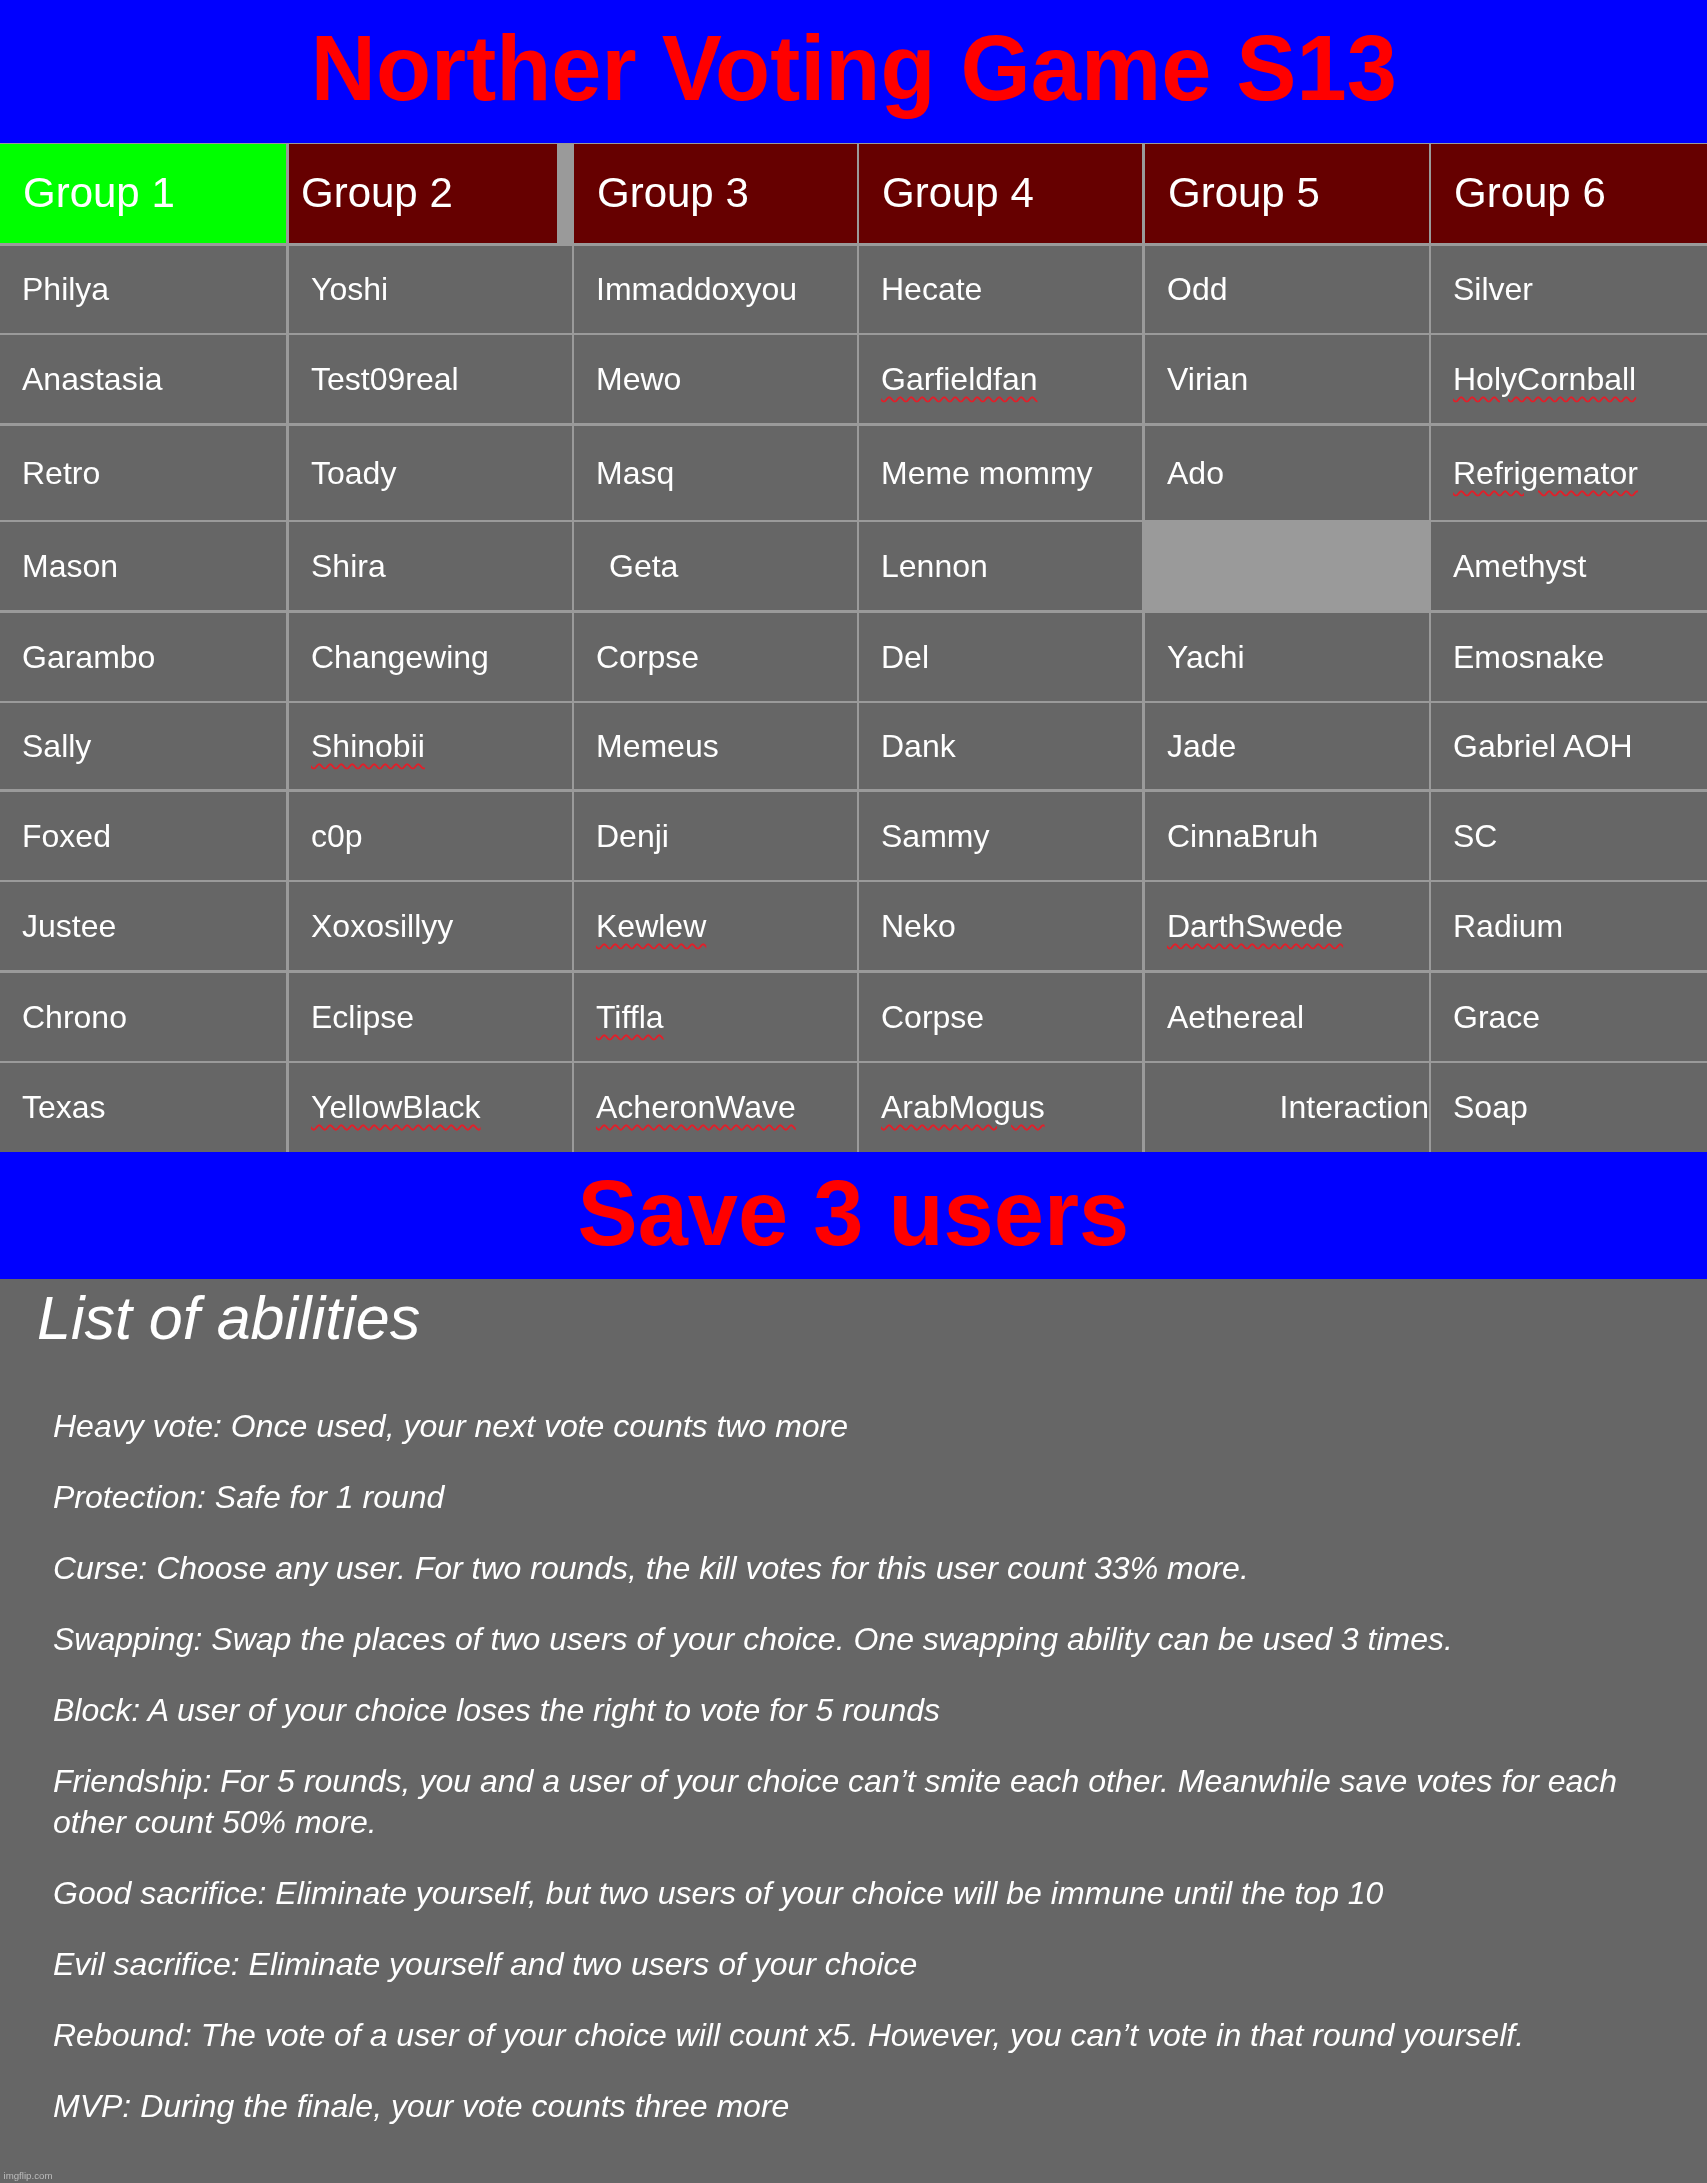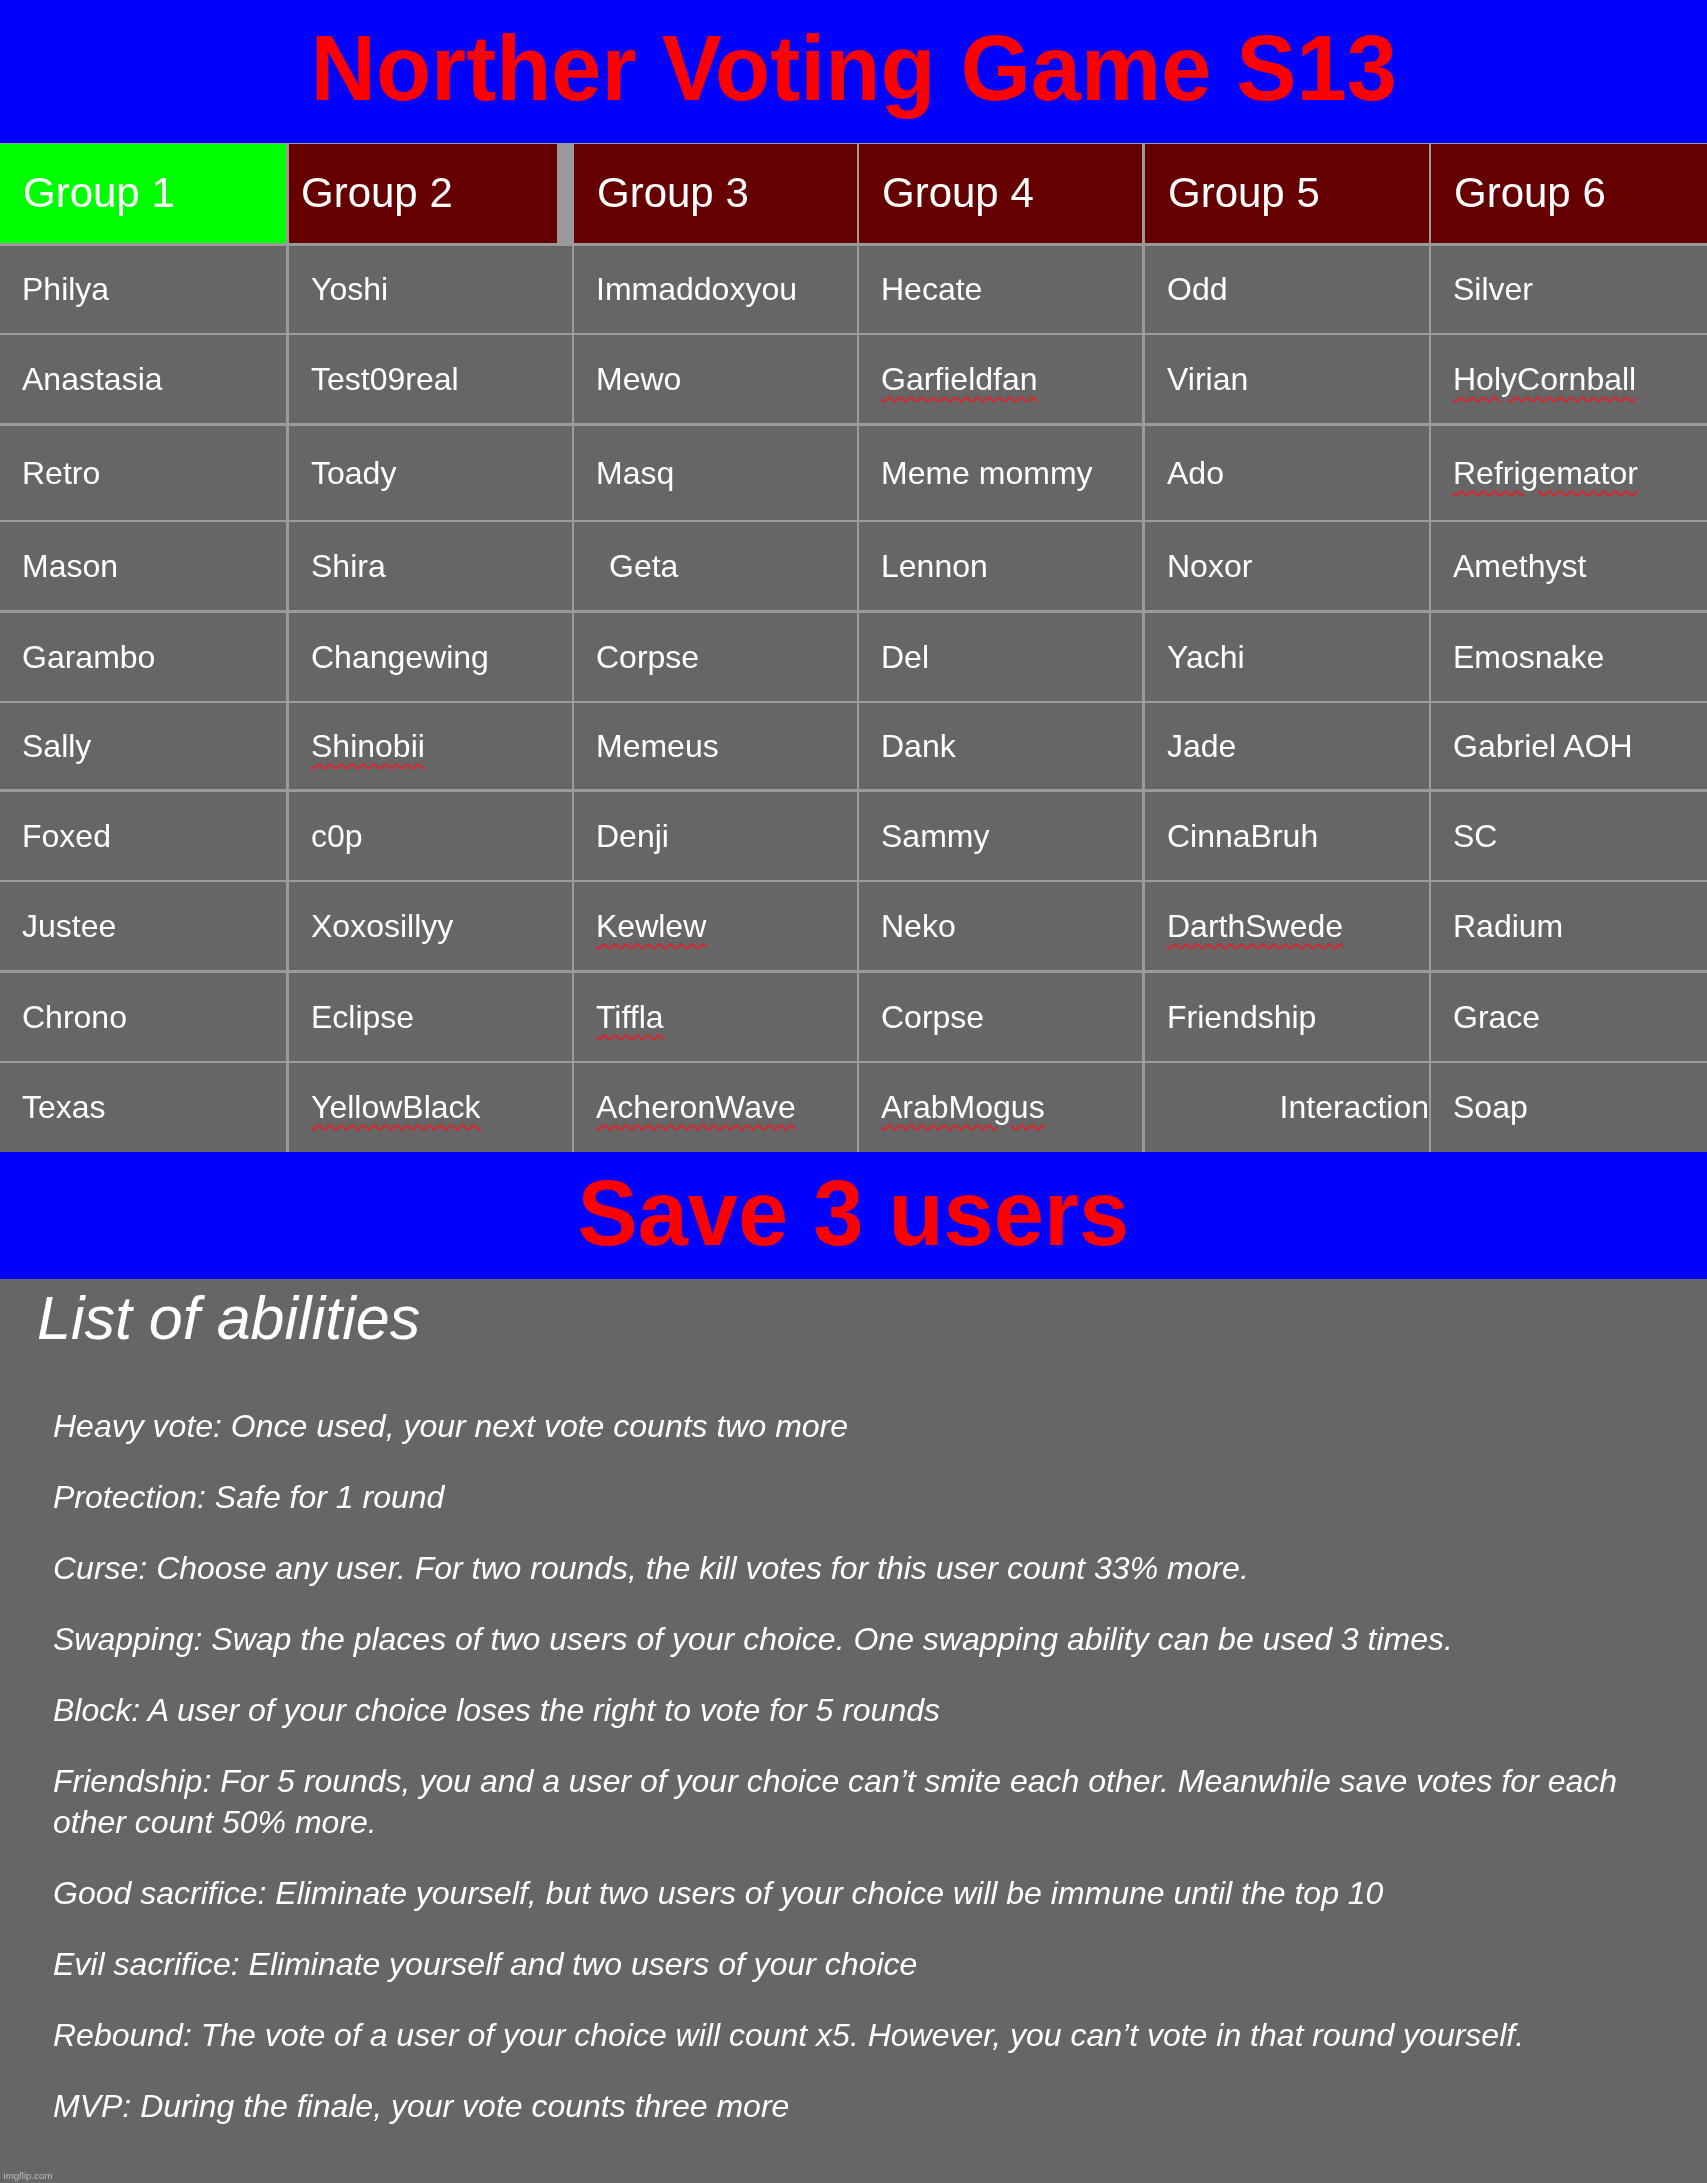--- a/index.html
+++ b/index.html
@@ -188,37 +188,34 @@
     <div class="cell head" style="left: 1145px; width: 284px; top: 0.9px; height: 99px;">Group 5</div>
     <div class="cell" style="left: 1145px; width: 284px; top: 103px; height: 87px;">
       <span>Odd</span>
     </div>
     <div class="cell" style="left: 1145px; width: 284px; top: 192px; height: 88px;">
       <span>Virian</span>
     </div>
     <div class="cell" style="left: 1145px; width: 284px; top: 283px; height: 94px;">
       <span>Ado</span>
     </div>
-    <div class="cell" style="left: 1145px; width: 284px; top: 379px; height: 88px;">
-      <span>Noxor</span>
-    </div>
     <div class="cell" style="left: 1145px; width: 284px; top: 470px; height: 88px;">
       <span>Yachi</span>
     </div>
     <div class="cell" style="left: 1145px; width: 284px; top: 560px; height: 86px;">
       <span>Jade</span>
     </div>
     <div class="cell" style="left: 1145px; width: 284px; top: 649px; height: 88px;">
       <span>CinnaBruh</span>
     </div>
     <div class="cell" style="left: 1145px; width: 284px; top: 739px; height: 88px;">
       <span class="spell">DarthSwede</span>
     </div>
     <div class="cell" style="left: 1145px; width: 284px; top: 830px; height: 88px;">
-      <span>Friendship</span>
+      <span>Aethereal</span>
     </div>
     <div class="cell" style="left: 1145px; width: 284px; top: 920px; height: 89px; justify-content: flex-end;">
       <span>Interaction</span>
     </div>
     <div class="cell head" style="left: 1431px; width: 277px; top: 0.9px; height: 99px;">Group 6</div>
     <div class="cell" style="left: 1431px; width: 277px; top: 103px; height: 87px;">
       <span>Silver</span>
     </div>
     <div class="cell" style="left: 1431px; width: 277px; top: 192px; height: 88px;">
       <span class="spell">HolyCornball</span>

